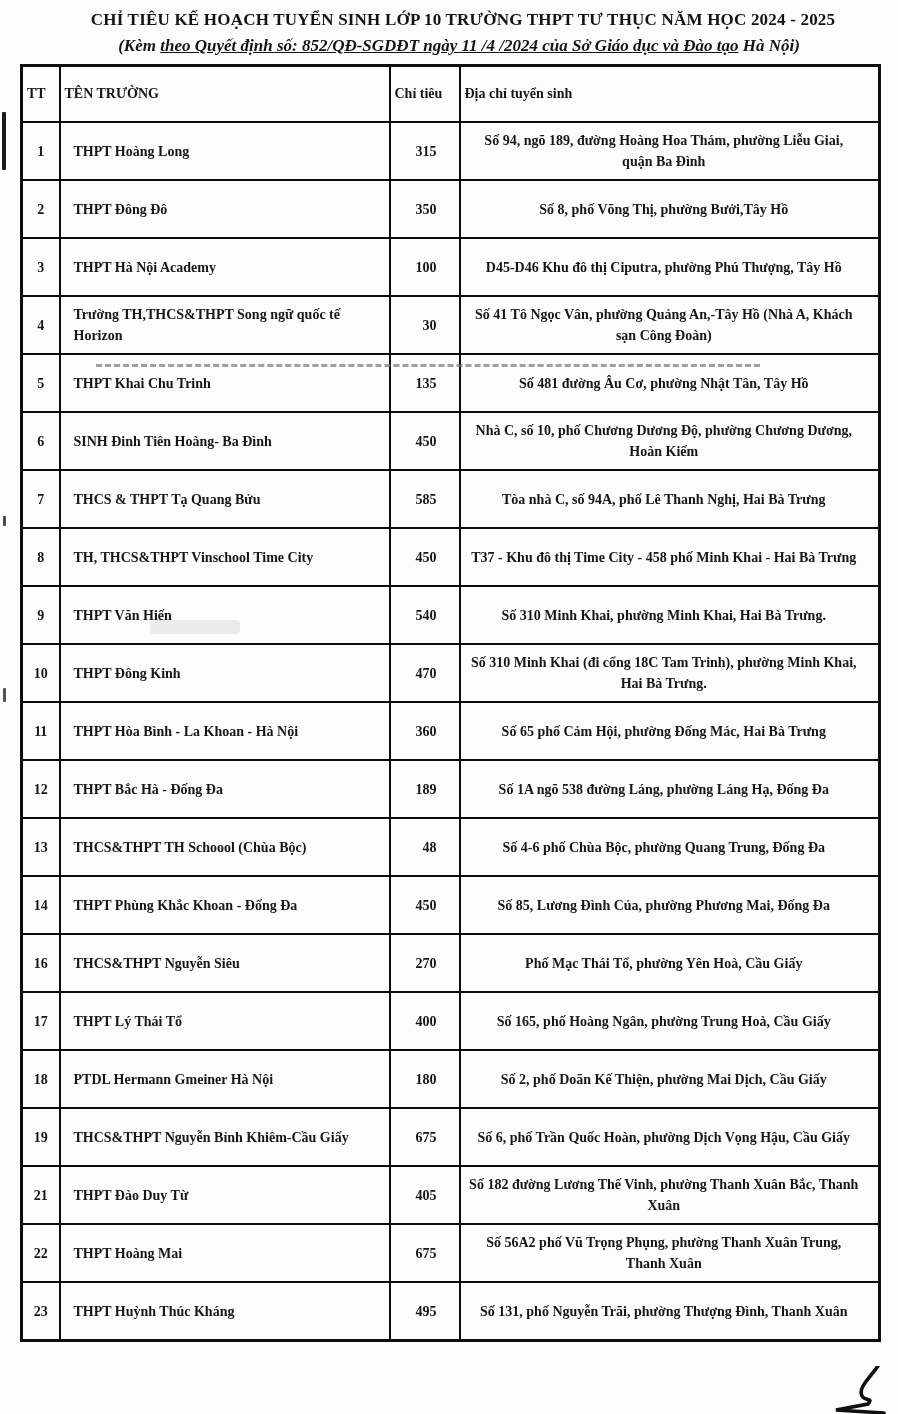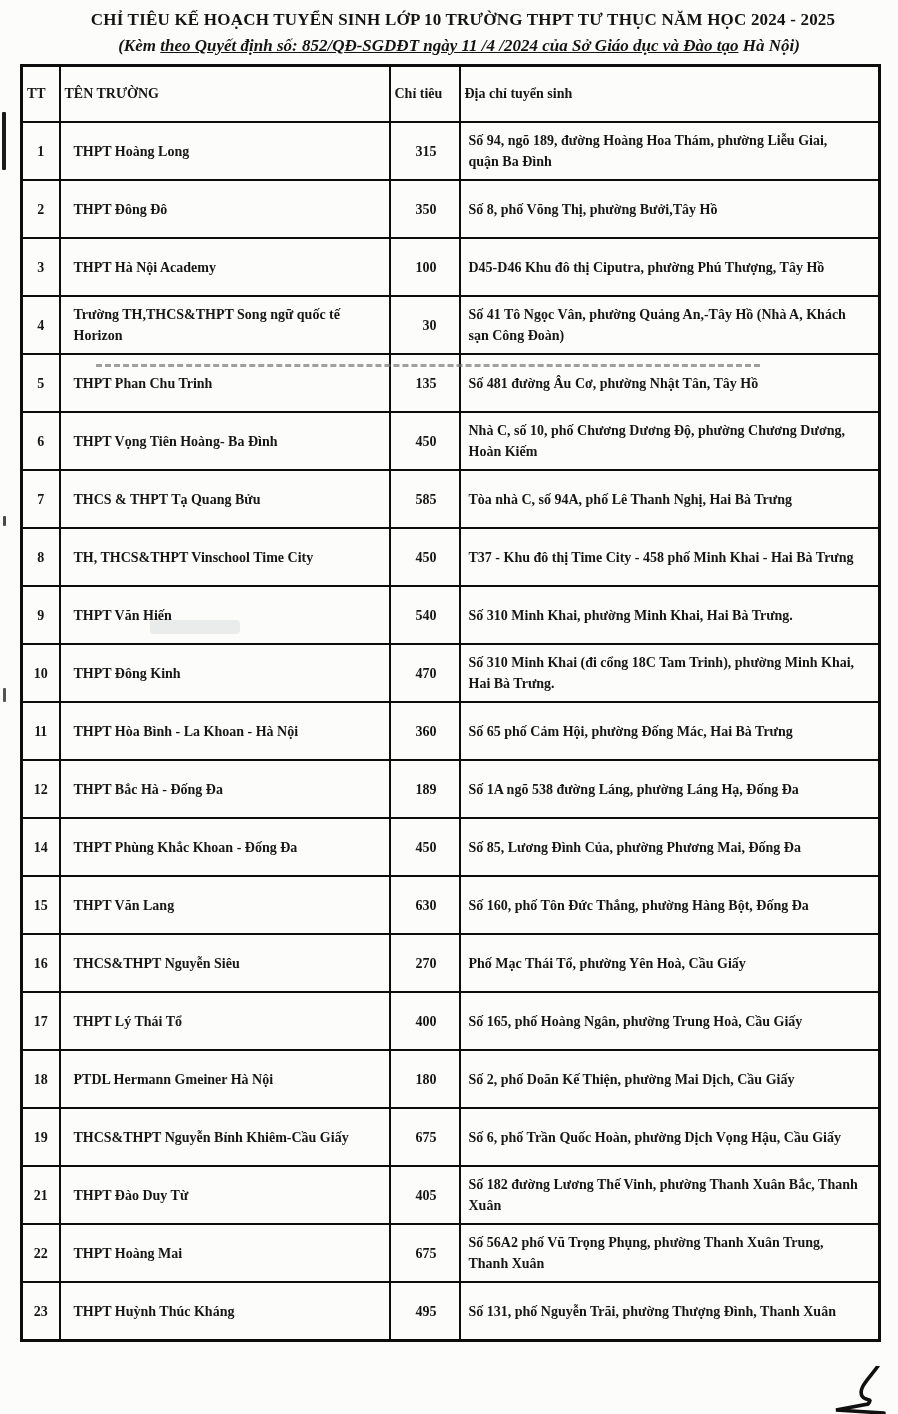--- a/index.html
+++ b/index.html
@@ -58,21 +58,21 @@
   }
   tbody td{
     height:48px;
     line-height:21px;
     padding:4px 6px;
     font-weight:bold;
   }
   td.c-tt{ text-align:center; padding:4px 2px; }
   td.c-name{ text-align:left; padding-left:13px; }
   td.c-quota{ text-align:right; padding-right:22px; }
-  td.c-addr{ text-align:left; padding-left:8px; padding-right:19px; }
+  td.c-addr{ text-align:center; padding-left:8px; padding-right:19px; }
   
   .scan-edge{ position:absolute; background:#1b1b1b; border-radius:1px; }
   .edge-a{ left:2px; top:112px; width:4px; height:58px; }
   .edge-b{ left:3px; top:516px; width:3px; height:10px; opacity:.8; }
   .edge-c{ left:3px; top:688px; width:3px; height:14px; opacity:.75; }
   .dashed-artifact{
     position:absolute; left:96px; top:364px; width:664px; height:0;
     border-top:3px dashed #6f6f6f; opacity:.65;
   }
   .smudge{
@@ -125,27 +125,27 @@
           <td class="c-addr">D45-D46 Khu đô thị Ciputra, phường Phú Thượng, Tây Hồ</td>
         </tr>
         <tr>
           <td class="c-tt">4</td>
           <td class="c-name">Trường TH,THCS&amp;THPT Song ngữ quốc tế Horizon</td>
           <td class="c-quota">30</td>
           <td class="c-addr">Số 41 Tô Ngọc Vân, phường Quảng An,-Tây Hồ (Nhà A, Khách sạn Công Đoàn)</td>
         </tr>
         <tr>
           <td class="c-tt">5</td>
-          <td class="c-name">THPT Phan Chu Trinh</td>
+          <td class="c-name">THPT Khai Chu Trinh</td>
           <td class="c-quota">135</td>
           <td class="c-addr">Số 481 đường Âu Cơ, phường Nhật Tân, Tây Hồ</td>
         </tr>
         <tr>
           <td class="c-tt">6</td>
-          <td class="c-name">THPT Vọng Tiên Hoàng- Ba Đình</td>
+          <td class="c-name">SINH Đinh Tiên Hoàng- Ba Đình</td>
           <td class="c-quota">450</td>
           <td class="c-addr">Nhà C, số 10, phố Chương Dương Độ, phường Chương Dương, Hoàn Kiếm</td>
         </tr>
         <tr>
           <td class="c-tt">7</td>
           <td class="c-name">THCS &amp; THPT Tạ Quang Bửu</td>
           <td class="c-quota">585</td>
           <td class="c-addr">Tòa nhà C, số 94A, phố Lê Thanh Nghị, Hai Bà Trưng</td>
         </tr>
         <tr>
@@ -172,30 +172,30 @@
           <td class="c-quota">360</td>
           <td class="c-addr">Số 65 phố Cảm Hội, phường Đống Mác, Hai Bà Trưng</td>
         </tr>
         <tr>
           <td class="c-tt">12</td>
           <td class="c-name">THPT Bắc Hà - Đống Đa</td>
           <td class="c-quota">189</td>
           <td class="c-addr">Số 1A ngõ 538 đường Láng, phường Láng Hạ, Đống Đa</td>
         </tr>
         <tr>
+          <td class="c-tt">13</td>
+          <td class="c-name">THCS&amp;THPT TH Schoool (Chùa Bộc)</td>
+          <td class="c-quota">48</td>
+          <td class="c-addr">Số 4-6 phố Chùa Bộc, phường Quang Trung, Đống Đa</td>
+        </tr>
+        <tr>
           <td class="c-tt">14</td>
           <td class="c-name">THPT Phùng Khắc Khoan - Đống Đa</td>
           <td class="c-quota">450</td>
           <td class="c-addr">Số 85, Lương Đình Của, phường Phương Mai, Đống Đa</td>
-        </tr>
-        <tr>
-          <td class="c-tt">15</td>
-          <td class="c-name">THPT Văn Lang</td>
-          <td class="c-quota">630</td>
-          <td class="c-addr">Số 160, phố Tôn Đức Thắng, phường Hàng Bột, Đống Đa</td>
         </tr>
         <tr>
           <td class="c-tt">16</td>
           <td class="c-name">THCS&amp;THPT Nguyễn Siêu</td>
           <td class="c-quota">270</td>
           <td class="c-addr">Phố Mạc Thái Tổ, phường Yên Hoà, Cầu Giấy</td>
         </tr>
         <tr>
           <td class="c-tt">17</td>
           <td class="c-name">THPT Lý Thái Tổ</td>

